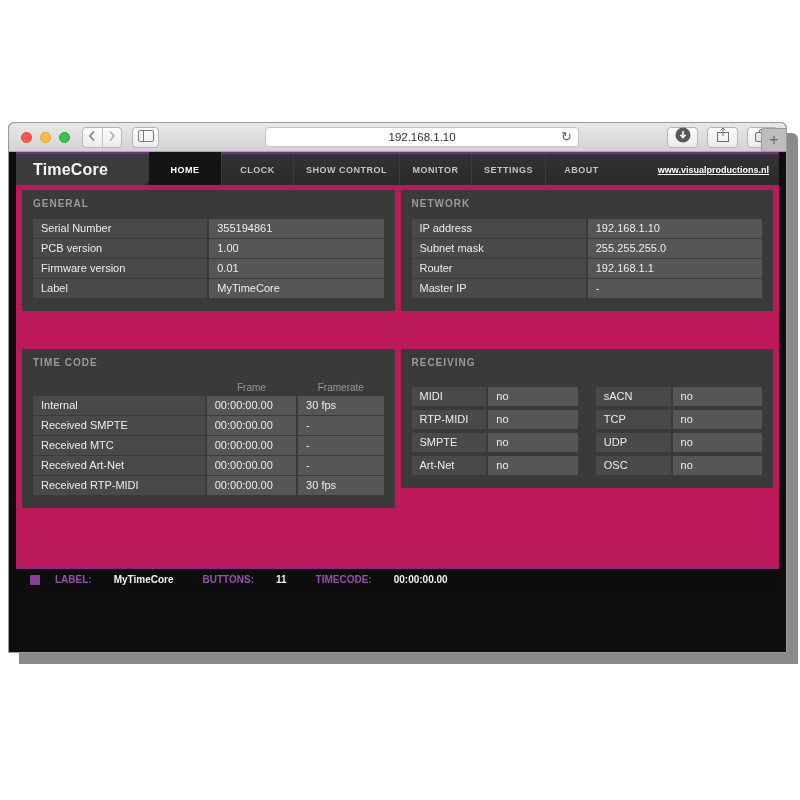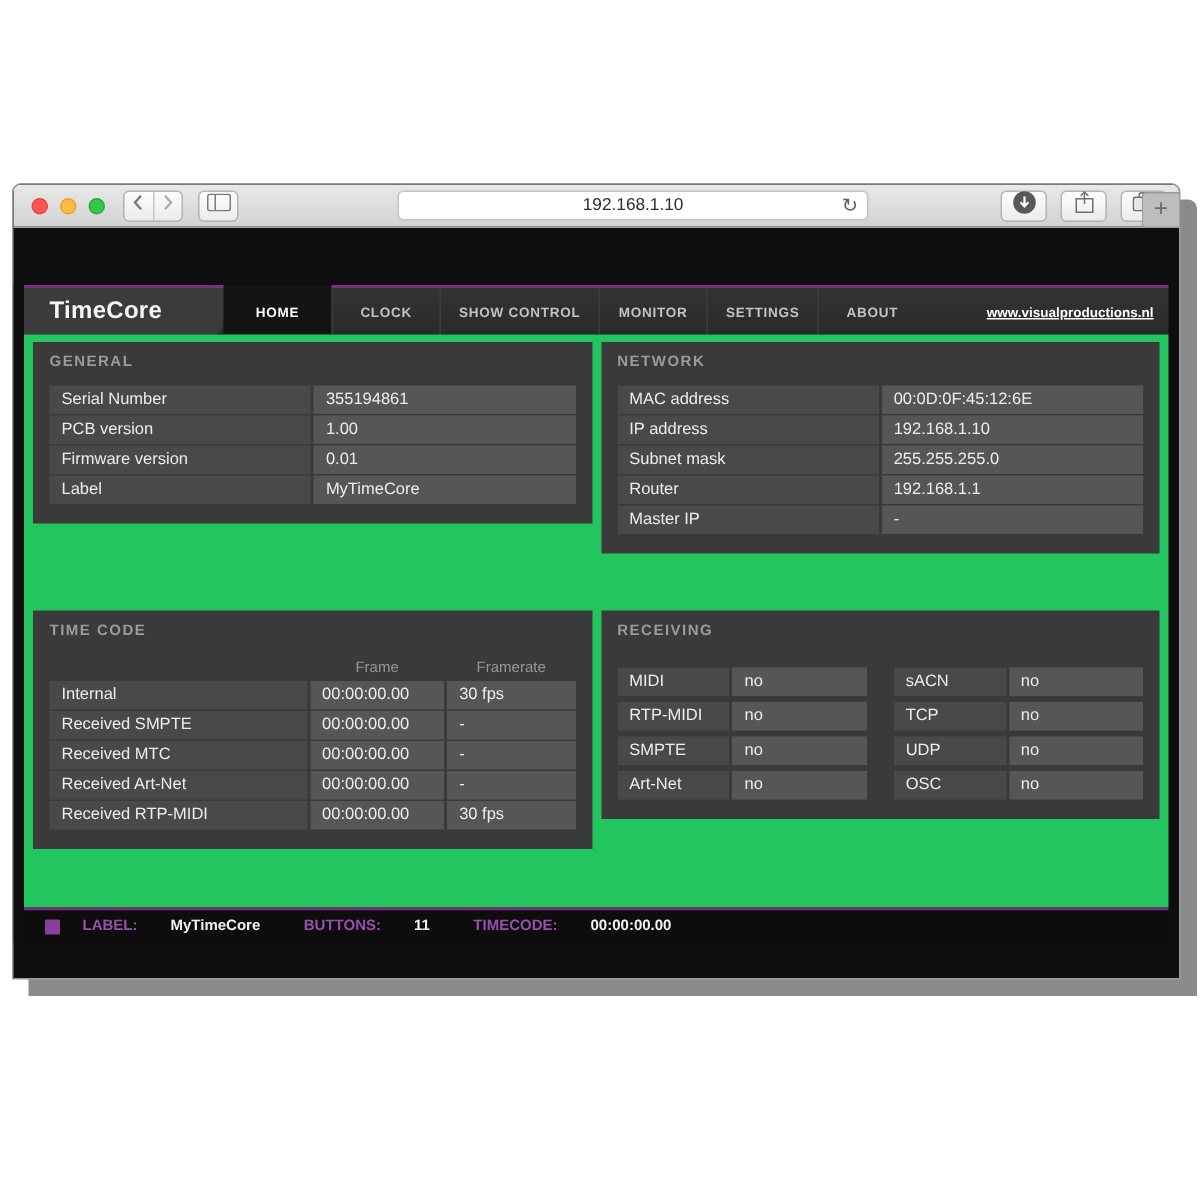--- a/index.html
+++ b/index.html
@@ -42,41 +42,41 @@
   .reload{ position:absolute; right:6px; top:1px; font-size:13px; color:#5f5f5f; }
   .rightbtns{ display:flex; gap:9px; margin-left:88px; }
   .dlbtn,.sharebtn,.tabsbtn{ width:31px; }
   .plusbtn{
     position:absolute; right:0; top:5px; width:25px; height:24px;
     background:#bdbdbd; border:1px solid #999; border-right:none; border-radius:3px 0 0 3px;
     color:#6b6b6b; font-size:16px; line-height:22px; text-align:center;
   }
 
   
-  .page{ height:438px; background:#0e0e0e; display:flex; flex-direction:column;margin-top:38px; }
+  .page{ height:438px; background:#0e0e0e; display:flex; flex-direction:column; }
   .inner{ margin:0 7px; flex:1; display:flex; flex-direction:column; border-top:2px solid #7c2d84; }
 
   .siteheader{ height:31px; background:linear-gradient(#333333,#2a2a2a); display:flex; align-items:stretch; }
   .logobox{
     width:133px; background:#3b3b3b; border-radius:0 0 7px 0;
     display:flex; align-items:center; padding-left:17px;
     font-size:16px; font-weight:700; color:#f5f5f5; letter-spacing:0.2px;
   }
   .navtab{
     min-width:72px; padding:0 12px; display:flex; align-items:center; justify-content:center;
     font-size:9px; font-weight:700; letter-spacing:0.5px; color:#c3c3c3;
     border-left:1px solid #3c3c3c; cursor:pointer;
   }
   .navtab.active{ background:#141414; color:#ffffff; margin-top:-2px; padding-top:2px; border-left:none; }
   .sitelink{
     margin-left:auto; margin-right:10px; align-self:center;
     font-size:9px; color:#ffffff; text-decoration:underline; font-weight:700;
   }
 
-  .content{ flex:1; background:#22c55e; padding:5px 6px; }
+  .content{ flex:1; background:#be185d; padding:5px 6px; }
   .grid{ display:grid; grid-template-columns:1fr 1fr; column-gap:6px; row-gap:38px; align-items:start; }
   .panel{ background:#3a3a3a; padding:8px 11px 13px 11px; }
   .ptitle{ font-size:10px; font-weight:700; color:#9b9b9b; letter-spacing:1px; margin-bottom:10px; }
   .tbl{ display:flex; flex-direction:column; gap:1px; }
   .trow{ display:grid; grid-template-columns:1fr 1fr; column-gap:2px; }
   .trow3{ display:grid; grid-template-columns:49% 25.5% 1fr; column-gap:2px; }
   .cell{ padding:2px 8px; font-size:11px; color:#ededed; line-height:15px; white-space:nowrap; overflow:hidden; }
   .cell.lbl{ background:#494949; }
   .cell.val{ background:#565656; }
   .cell.hdr{ background:transparent; color:#979797; font-size:10px; padding-bottom:0;text-align:center; }
@@ -203,24 +203,20 @@
                 <div class="cell lbl">Label</div>
                 <div class="cell val">MyTimeCore</div>
               </div>
             </div>
           </div>
 
           <div class="panel">
             <div class="ptitle">NETWORK</div>
             <div class="tbl">
               <div class="trow">
-                <div class="cell lbl">MAC address</div>
-                <div class="cell val">00:0D:0F:45:12:6E</div>
-              </div>
-              <div class="trow">
                 <div class="cell lbl">IP address</div>
                 <div class="cell val">192.168.1.10</div>
               </div>
               <div class="trow">
                 <div class="cell lbl">Subnet mask</div>
                 <div class="cell val">255.255.255.0</div>
               </div>
               <div class="trow">
                 <div class="cell lbl">Router</div>
                 <div class="cell val">192.168.1.1</div>

